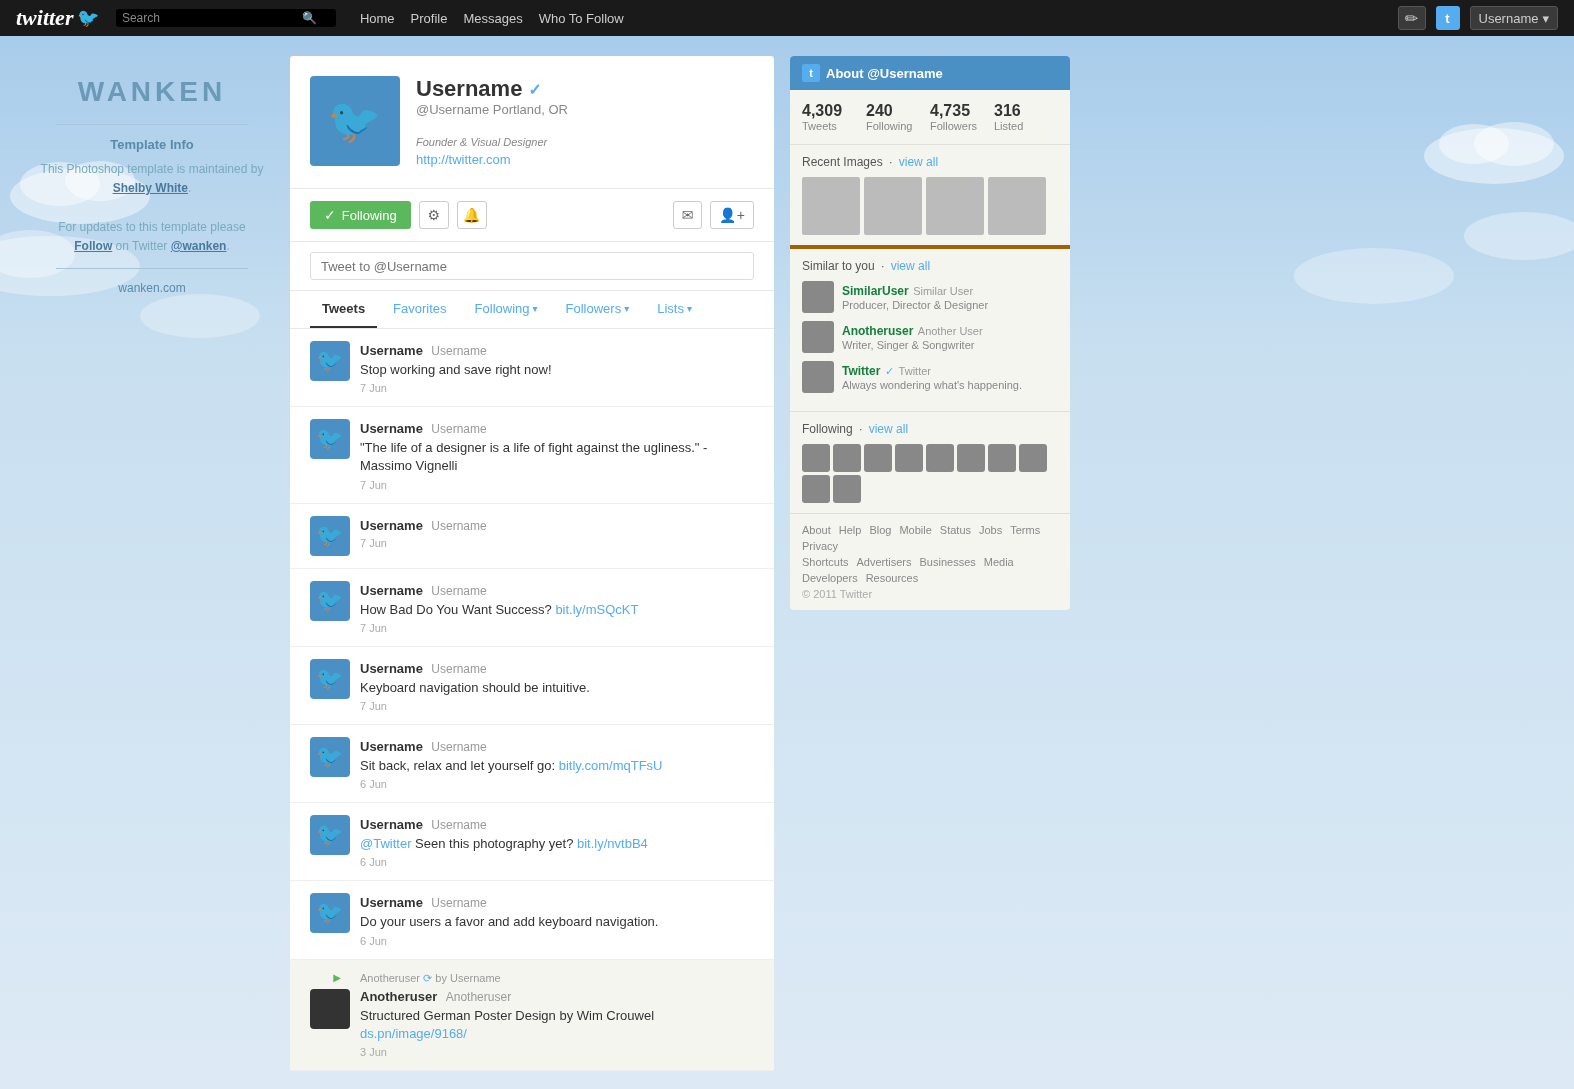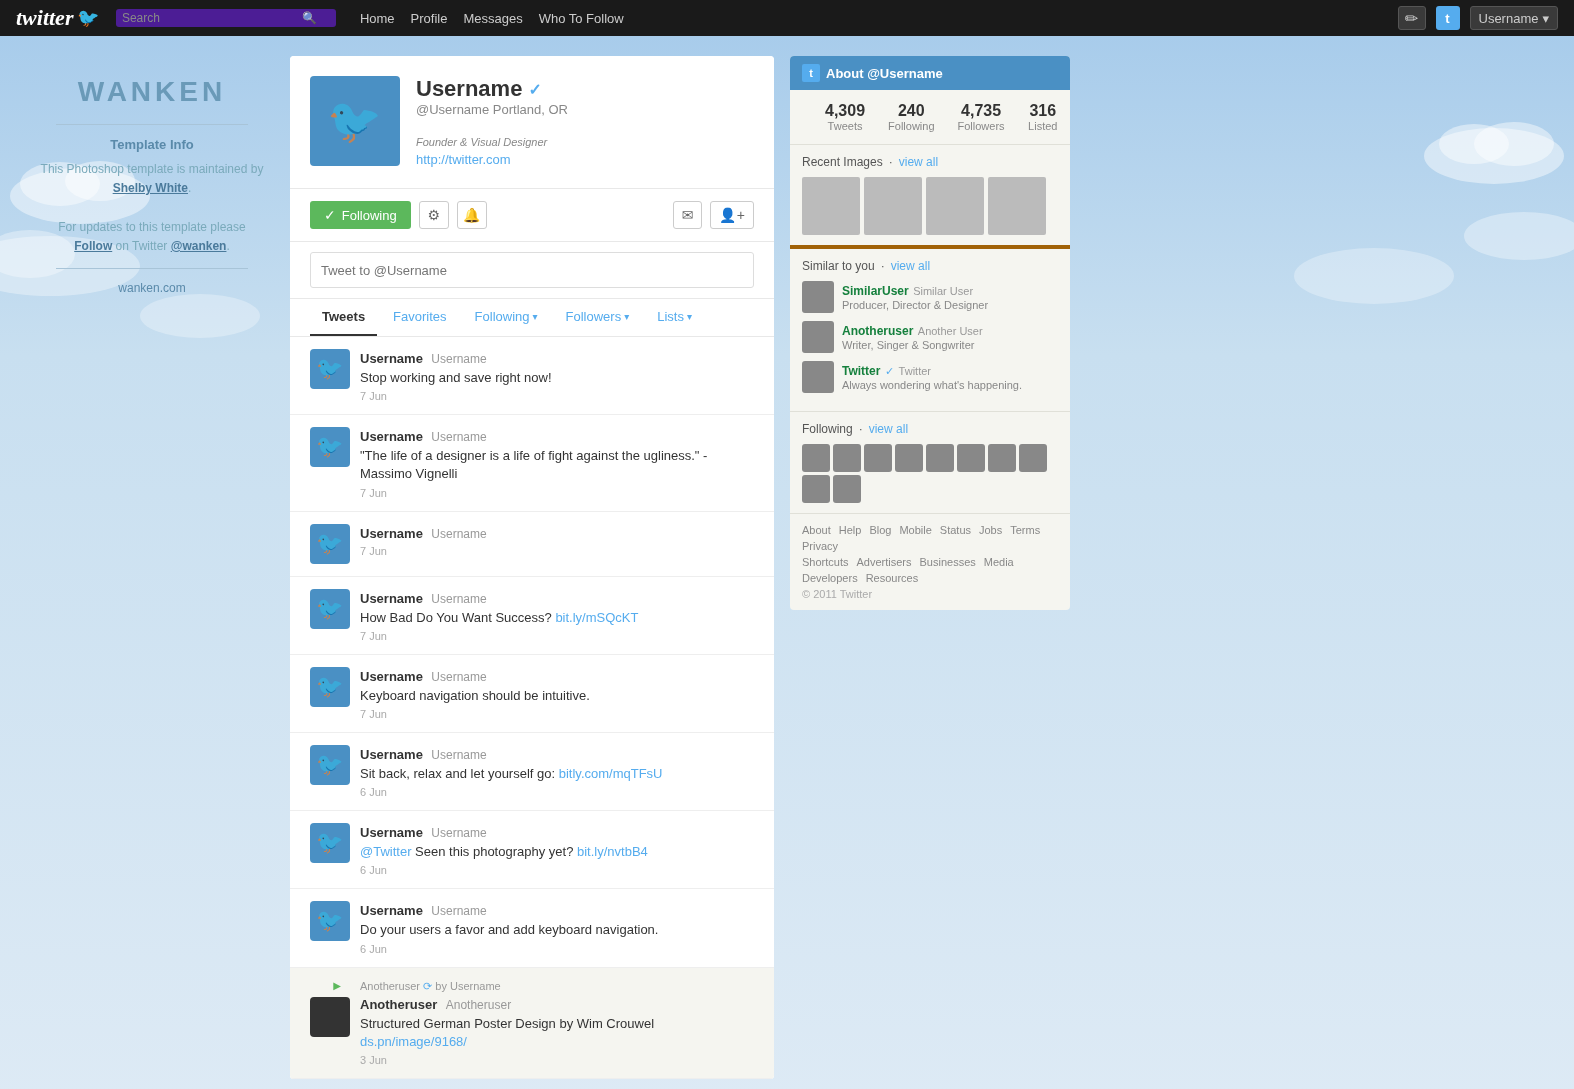--- a/index.html
+++ b/index.html
@@ -29,21 +29,21 @@
       align-items: center;
       gap: 4px;
     }
     .twitter-bird {
       color: #55acee;
       font-size: 18px;
     }
     .search-form {
       display: flex;
       align-items: flex-start;
-      background: #4c1d95;
+      background: #000000;
       border-radius: 3px;
       padding: 2px 6px;
       width: 220px;
     }
     .search-form input {
       background: transparent;
       border: none;
       color: #ccc;
       font-size: 12px;
       outline: none;
@@ -287,21 +287,21 @@
       border-bottom: 1px solid #e8e8e8;
     }
     .tweet-input {
       width: 100%;
       border: 1px solid #ddd;
       border-radius: 3px;
       padding: 8px 10px;
       font-size: 13px;
       color: #999;
       resize: none;
-      height: 36px;
+      height: 28px;
       outline: none;
     }
 
     
     .profile-tabs {
       display: flex;
       border-bottom: 1px solid #e8e8e8;
       padding: 0 20px;
       background: white;
       gap: 4px;
@@ -407,22 +407,21 @@
       font-size: 11px;
     }
     .about-stats {
       display: flex;
       gap: 0;
       padding: 12px;
       border-bottom: 1px solid #e0e0d8;
     }
     .stat-item {
       flex: 1;
-      text-align: center;
-      margin-left: 23px;
+      text-align: left;
     }
     .stat-number {
       font-size: 16px;
       font-weight: bold;
       color: #333;
     }
     .stat-label {
       font-size: 11px;
       color: #888;
     }

